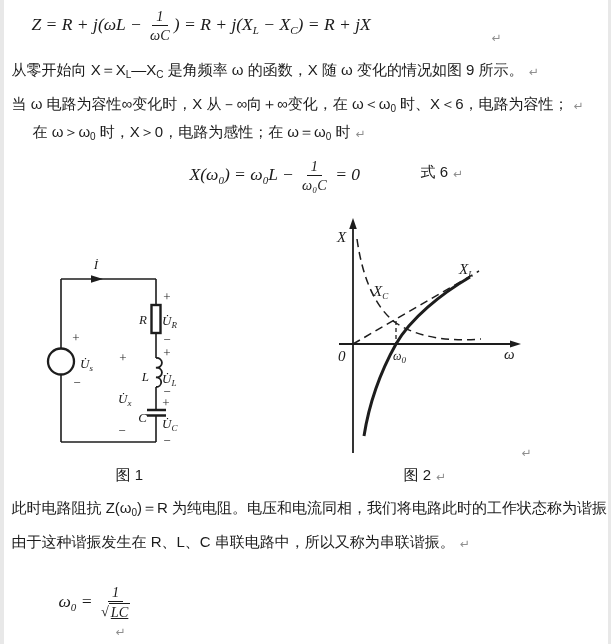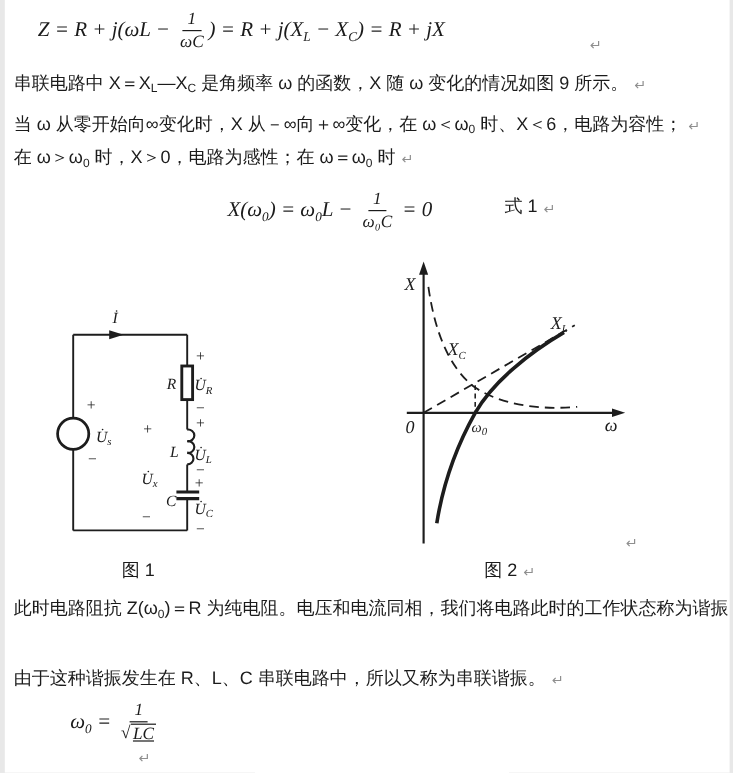--- a/index.html
+++ b/index.html
@@ -50,30 +50,30 @@
 <body>
 
 <div class="page">
 
   <div class="fr" style="left:28px;top:8px;"><span class="tok">Z = R + j(ωL − </span><span class="frac">
         <span class="num">1</span>
         <span class="den">ωC</span>
       </span><span class="tok">) = R + j(X</span><span class="tsub">L</span><span class="tok"> − X</span><span class="tsub">C</span><span class="tok">) = R + jX</span></div>
   <span class="pm abs" style="left:488px;top:31px;">↵</span>
 
-  <div class="para" style="top:60px;"><span class="tok">串联电路中 X＝X</span><span class="tsub">L</span><span class="tok">—X</span><span class="tsub">C</span><span class="tok"> 是角频率 ω 的函数，X 随 ω 变化的情况如图 9 所示。</span><span class="pm">↵</span></div>
-  <div class="para" style="top:94px;"><span class="tok">当 ω 从零开始向∞变化时，X 从－∞向＋∞变化，在 ω＜ω</span><span class="tsub">0</span><span class="tok"> 时、X＜6，电路为容性；</span><span class="pm">↵</span></div>
-  <div class="para" style="top:122px;"><span class="tok">在 ω＞ω</span><span class="tsub">0</span><span class="tok"> 时，X＞0，电路为感性；在 ω＝ω</span><span class="tsub">0</span><span class="tok"> 时</span><span class="pm">↵</span></div>
+  <div class="para" style="top:60px;"><span class="tok">从零开始向 X＝X</span><span class="tsub">L</span><span class="tok">—X</span><span class="tsub">C</span><span class="tok"> 是角频率 ω 的函数，X 随 ω 变化的情况如图 9 所示。</span><span class="pm">↵</span></div>
+  <div class="para" style="top:94px;"><span class="tok">当 ω 电路为容性∞变化时，X 从－∞向＋∞变化，在 ω＜ω</span><span class="tsub">0</span><span class="tok"> 时、X＜6，电路为容性；</span><span class="pm">↵</span></div>
+  <div class="para" style="top:122px;margin-left:21px;"><span class="tok">在 ω＞ω</span><span class="tsub">0</span><span class="tok"> 时，X＞0，电路为感性；在 ω＝ω</span><span class="tsub">0</span><span class="tok"> 时</span><span class="pm">↵</span></div>
 
   <div class="fr" style="left:186px;top:158px;"><span class="tok">X(ω</span><span class="tsub">0</span><span class="tok">) = ω</span><span class="tsub">0</span><span class="tok">L − </span><span class="frac">
         <span class="num">1</span>
         <span class="den">ω₀C</span>
       </span><span class="tok"> = 0</span></div>
   <div class="eqtag" style="left:417px;top:163px;">
-    <span>式 1</span><span class="pm">↵</span>
+    <span>式 6</span><span class="pm">↵</span>
   </div>
 
   <svg style="left:35px;top:245px;" width="140" height="220" viewBox="0 0 140 220">
     <g stroke="#1d1d1d" fill="none" stroke-width="1.6">
       <path d="M22,34 H117"></path>
       <path d="M22,34 V103.5 M22,129.5 V197"></path>
       <path d="M22,197 H117"></path>
       <path d="M117,34 V60 M117,88 V113 M117,142 V165 M117,170.5 V197"></path>
       <circle cx="22" cy="116.5" r="13" stroke-width="2.3"></circle>
       <rect x="112.5" y="60" width="9" height="28" stroke-width="2.4"></rect>
@@ -119,27 +119,27 @@
     <polygon points="192,129 181,125.4 181,132.6" fill="#1d1d1d"></polygon>
     <text class="lbl2" x="8" y="27">X</text>
     <text class="lbl2" x="175" y="144">ω</text>
     <text class="lbl2" x="9" y="146">0</text>
     <text class="lbl2s" x="64" y="145"><tspan>ω</tspan><tspan class="ssub" dy="2.5">0</tspan></text>
     <text class="lbl2" x="44" y="81"><tspan>X</tspan><tspan class="ssub" dy="3">C</tspan></text>
     <text class="lbl2" x="130" y="59"><tspan>X</tspan><tspan class="ssub" dy="3">L</tspan></text>
   </svg>
   <span class="pm abs" style="left:518px;top:446px;">↵</span>
 
-  <div class="cap" style="left:98px;top:466px;">图 1</div>
+  <div class="cap" style="left:112px;top:466px;">图 1</div>
   <div class="cap" style="left:400px;top:466px;">
     <span>图 2</span><span class="pm">↵</span>
   </div>
 
   <div class="para" style="top:498px;"><span class="tok">此时电路阻抗 Z(ω</span><span class="tsub">0</span><span class="tok">)＝R 为纯电阻。电压和电流同相，我们将电路此时的工作状态称为谐振。</span></div>
-  <div class="para" style="top:556px;"><span class="tok">由于这种谐振发生在 R、L、C 串联电路中，所以又称为串联谐振。</span><span class="pm">↵</span></div>
+  <div class="para" style="top:532px;"><span class="tok">由于这种谐振发生在 R、L、C 串联电路中，所以又称为串联谐振。</span><span class="pm">↵</span></div>
 
   <div class="fr" style="left:55px;top:584px;"><span class="tok">ω</span><span class="tsub">0</span><span class="tok"> = </span><span class="frac">
         <span class="num">1</span>
         <span class="den">
           <span class="rad">√</span>
           <span class="radarg">LC</span>
         </span>
       </span></div>
   <span class="pm abs" style="left:112px;top:625px;">↵</span>
 

